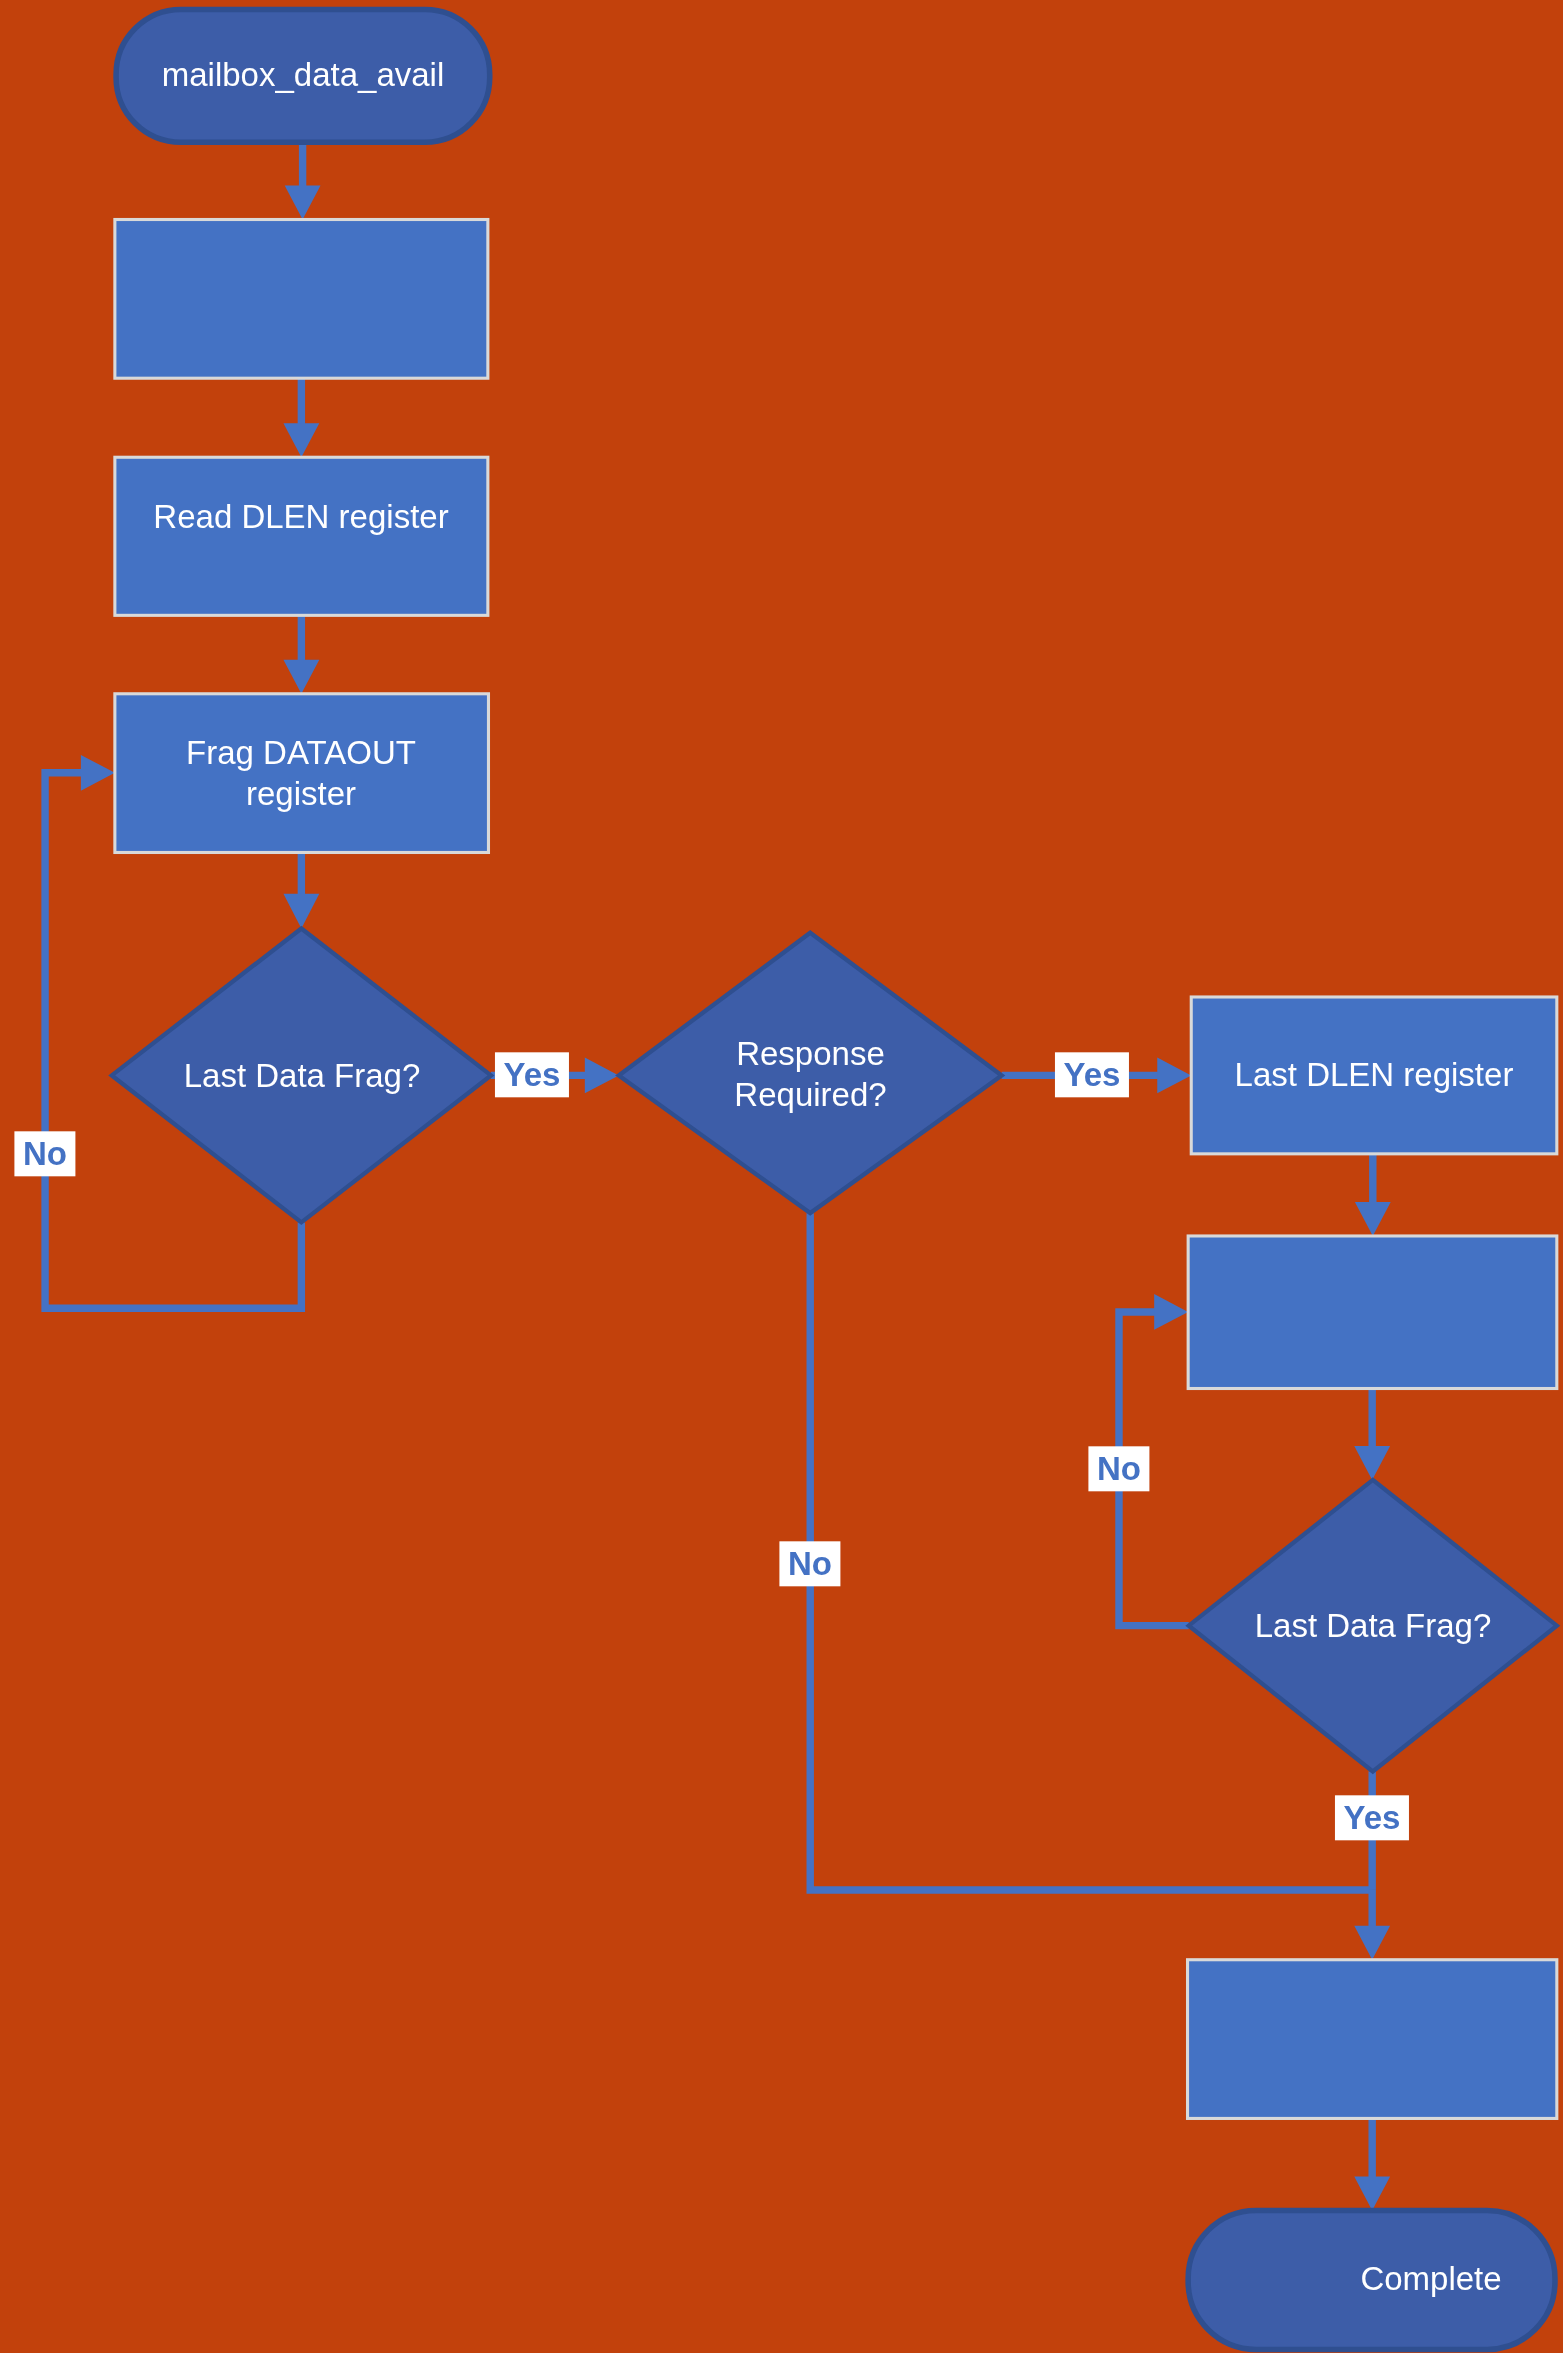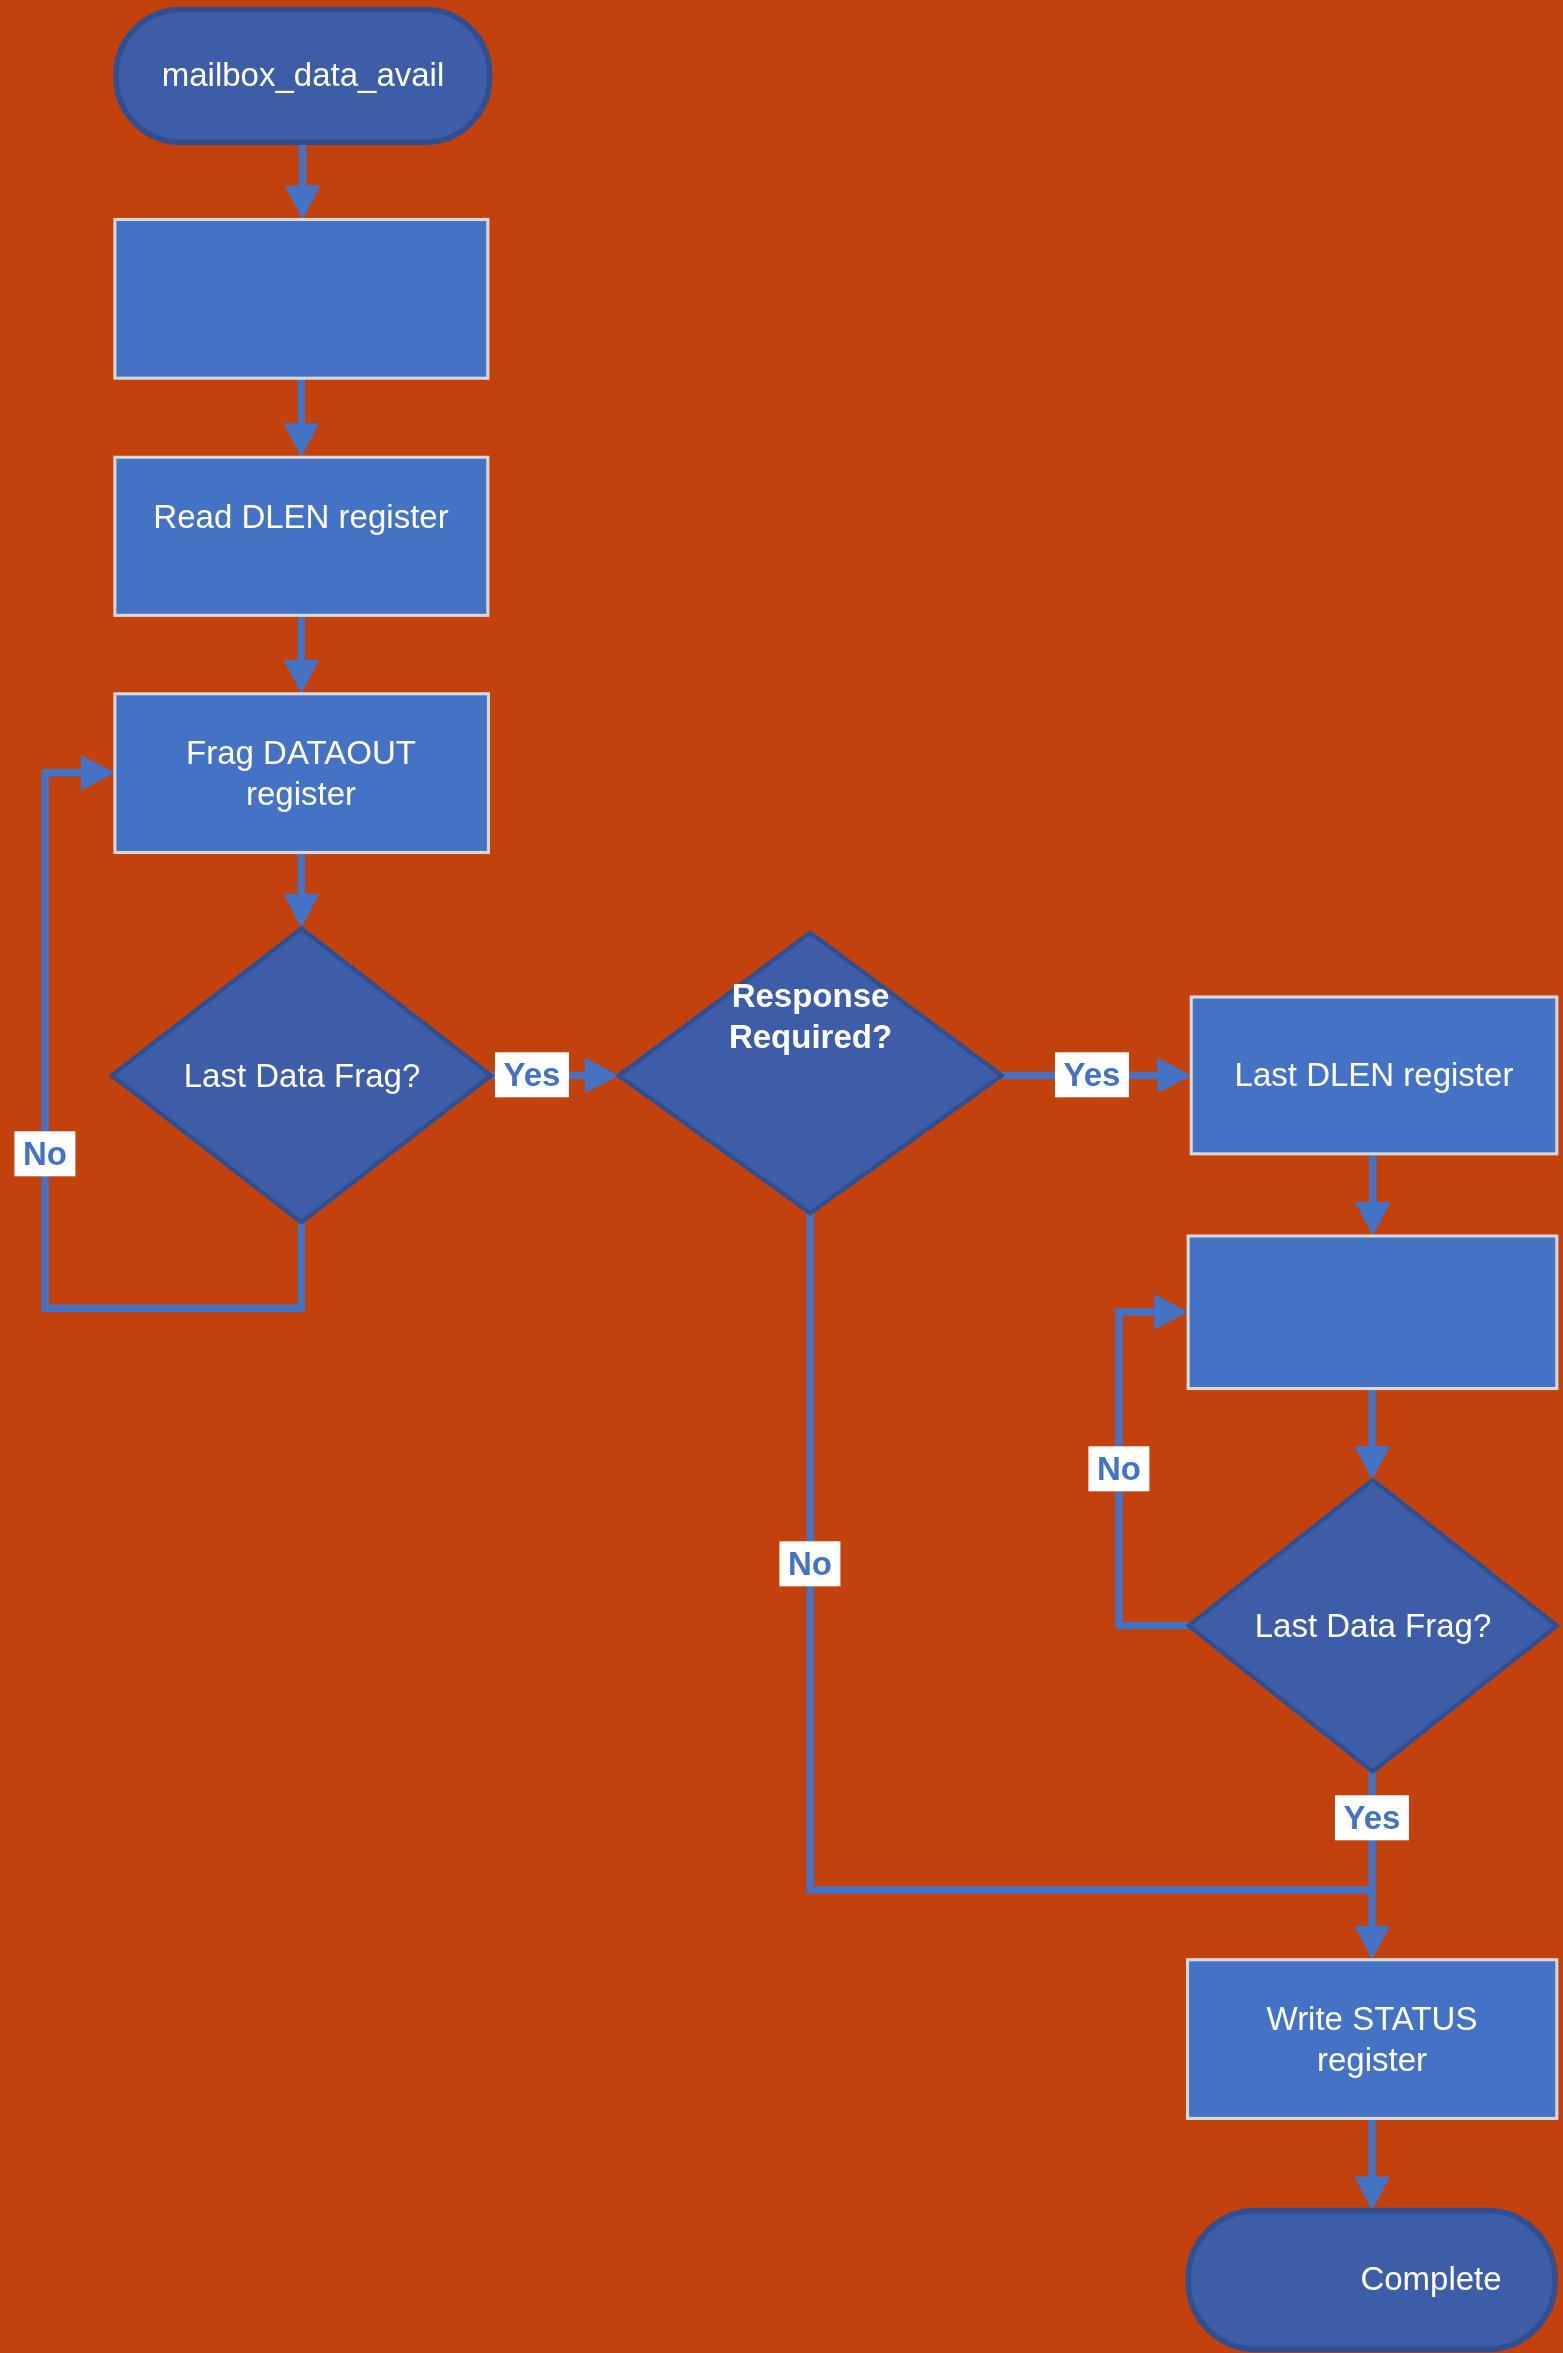--- a/index.html
+++ b/index.html
@@ -93,28 +93,27 @@
 
   <div class="node-label" style="left:130px;top:9.3px;width:346px;height:133px;">mailbox_data_avail</div>
 
 
   <div class="node-label" style="left:128px;top:438px;width:346px;height:158px;">Read DLEN register</div>
 
   <div class="node-label" style="left:162px;top:694px;width:278px;height:159px;">Frag DATAOUT register</div>
 
   <div class="node-label" style="left:135px;top:1014px;width:334px;height:124px;">Last Data Frag?</div>
 
-  <div class="node-label" style="left:718px;top:928px;width:185px;height:178px;font-weight:bold;">Response Required?</div>
+  <div class="node-label" style="left:718px;top:986px;width:185px;height:178px;">Response Required?</div>
 
   <div class="node-label" style="left:1201px;top:997px;width:346px;height:157px;">Last DLEN register</div>
 
 
   <div class="node-label" style="left:1206px;top:1564px;width:334px;height:124px;">Last Data Frag?</div>
 
-  <div class="node-label" style="left:1233px;top:1960px;width:278px;height:159px;">Write STATUS register</div>
 
   <div class="node-label" style="left:1258px;top:2210px;width:346px;height:139px;text-align:right;">Complete</div>
 
   <span class="edge-label" style="left:45px;top:1154px;">No</span>
 
   <span class="edge-label" style="left:532px;top:1075px;">Yes</span>
 
   <span class="edge-label" style="left:1092px;top:1075px;">Yes</span>
 
   <span class="edge-label" style="left:810px;top:1564px;">No</span>

